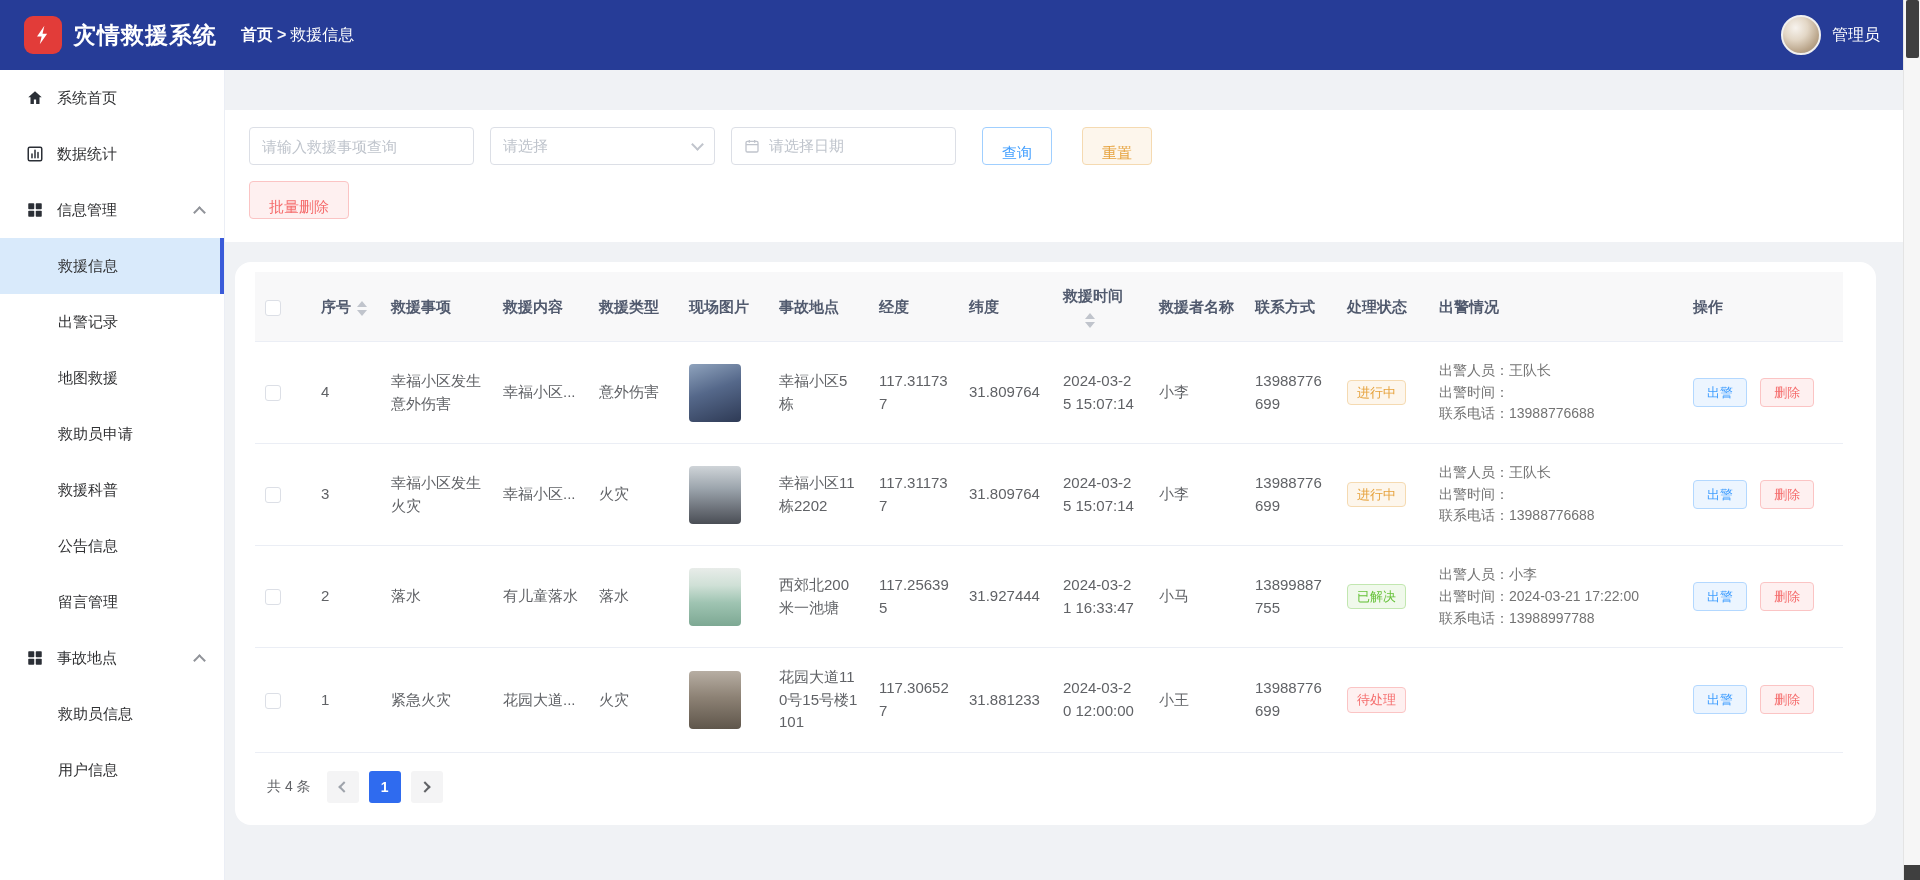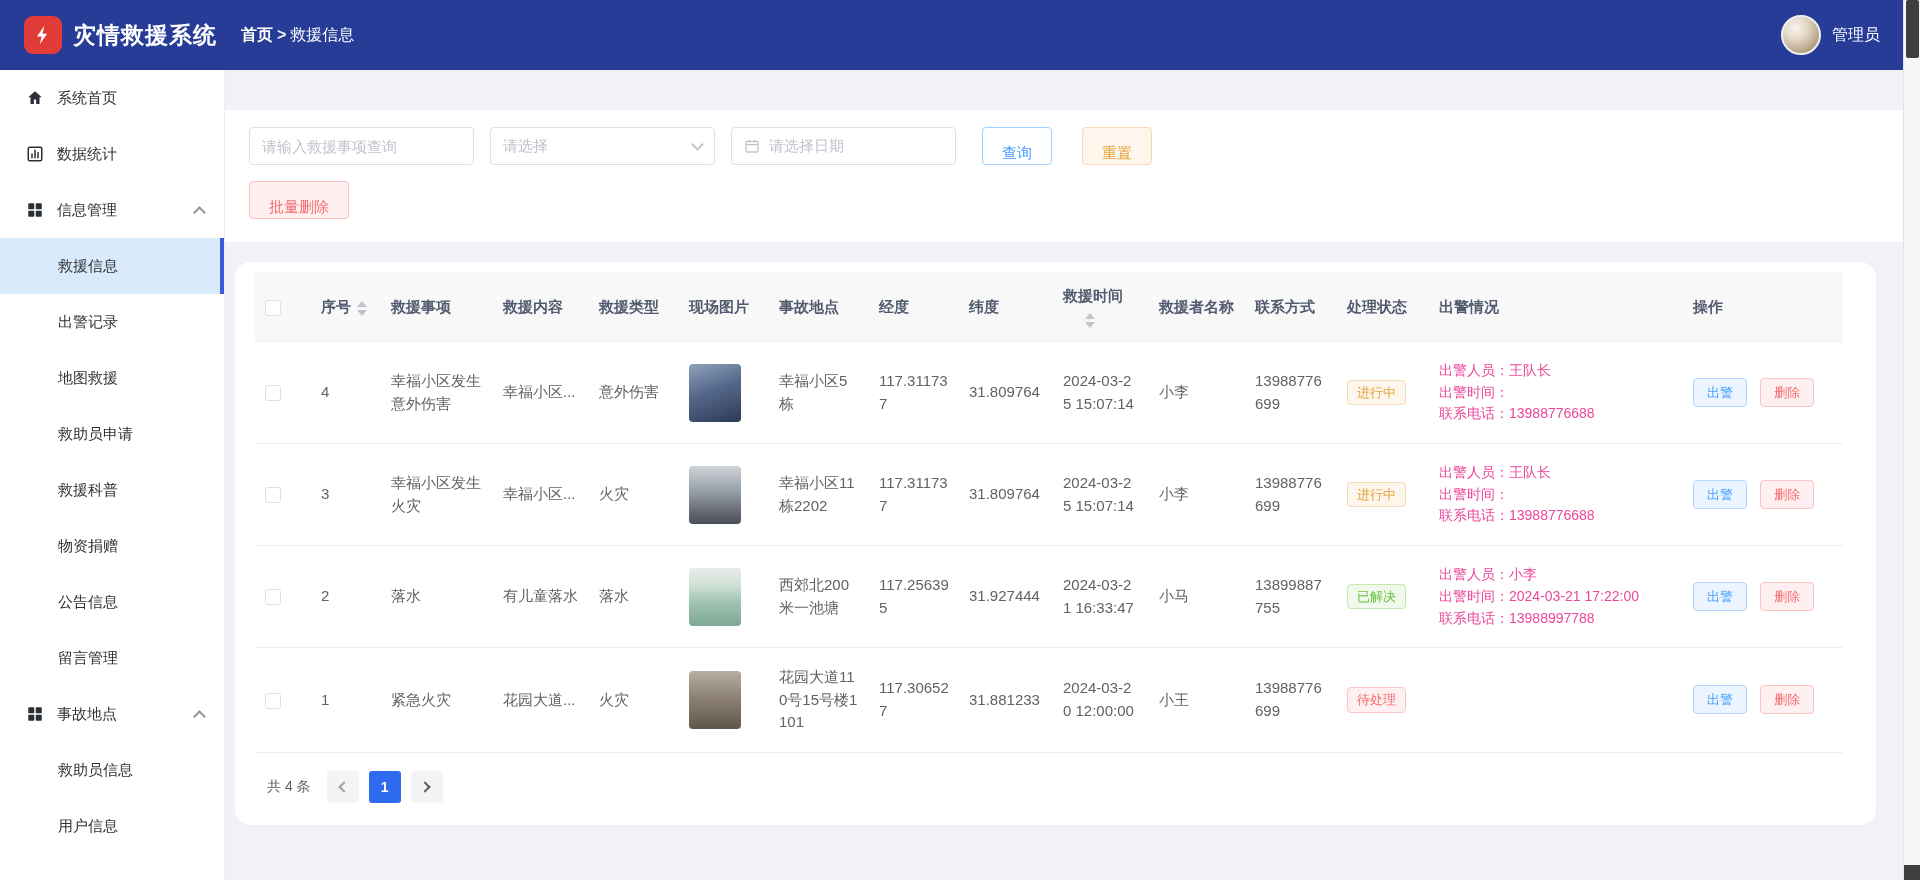--- a/index.html
+++ b/index.html
@@ -101,21 +101,21 @@
   .photo-0 { background: linear-gradient(160deg,#8fa3bd 0%,#55688a 45%,#2e3a55 100%); }
   .photo-1 { background: linear-gradient(180deg,#cfd4d8 0%,#9aa3ab 40%,#6b7078 75%,#4a4e55 100%); }
   .photo-2 { background: linear-gradient(180deg,#e8ece9 0%,#cfe0d6 30%,#9fc4b2 60%,#7da893 100%); }
   .photo-3 { background: linear-gradient(180deg,#b7aea3 0%,#8d8275 45%,#5f564b 100%); }
 
   .tag { display: inline-block; padding: 4px 9px; border-radius: 4px; font-size: 13px; line-height: 1.2; border: 1px solid; white-space: nowrap; }
   .tag-warning { color: #e6a23c; background: #fdf6ec; border-color: #f5dab1; }
   .tag-success { color: #67c23a; background: #f0f9eb; border-color: #c2e7b0; }
   .tag-danger  { color: #f56c6c; background: #fef0f0; border-color: #fbc4c4; }
 
-  .dispatch-cell div { font-size: 14px; color: #ec4899; line-height: 1.55; }
+  .dispatch-cell div { font-size: 14px; color: #737373; line-height: 1.55; }
 
   .btn-mini {
     display: inline-block; padding: 7px 13px; font-size: 13px; border-radius: 4px; cursor: pointer;
     border: 1px solid; font-family: inherit; line-height: 1;
   }
   .btn-dispatch { background: #ecf5ff; border-color: #b3d8ff; color: #409eff; margin-right: 9px; }
   .btn-delete { background: #fef0f0; border-color: #fbc4c4; color: #f56c6c; }
 
   
   .pagination { display: flex; align-items: center; margin: 18px 0 0 12px; gap: 10px; }
@@ -197,23 +197,20 @@
     <span>出警记录</span>
   </div>
   <div class="menu-item sub-item">
     <span>地图救援</span>
   </div>
   <div class="menu-item sub-item">
     <span>救助员申请</span>
   </div>
   <div class="menu-item sub-item">
     <span>救援科普</span>
-  </div>
-  <div class="menu-item sub-item">
-    <span>物资捐赠</span>
   </div>
   <div class="menu-item sub-item">
     <span>公告信息</span>
   </div>
   <div class="menu-item sub-item">
     <span>留言管理</span>
   </div>
 
   <div class="menu-item">
     <span class="mi-icon">

